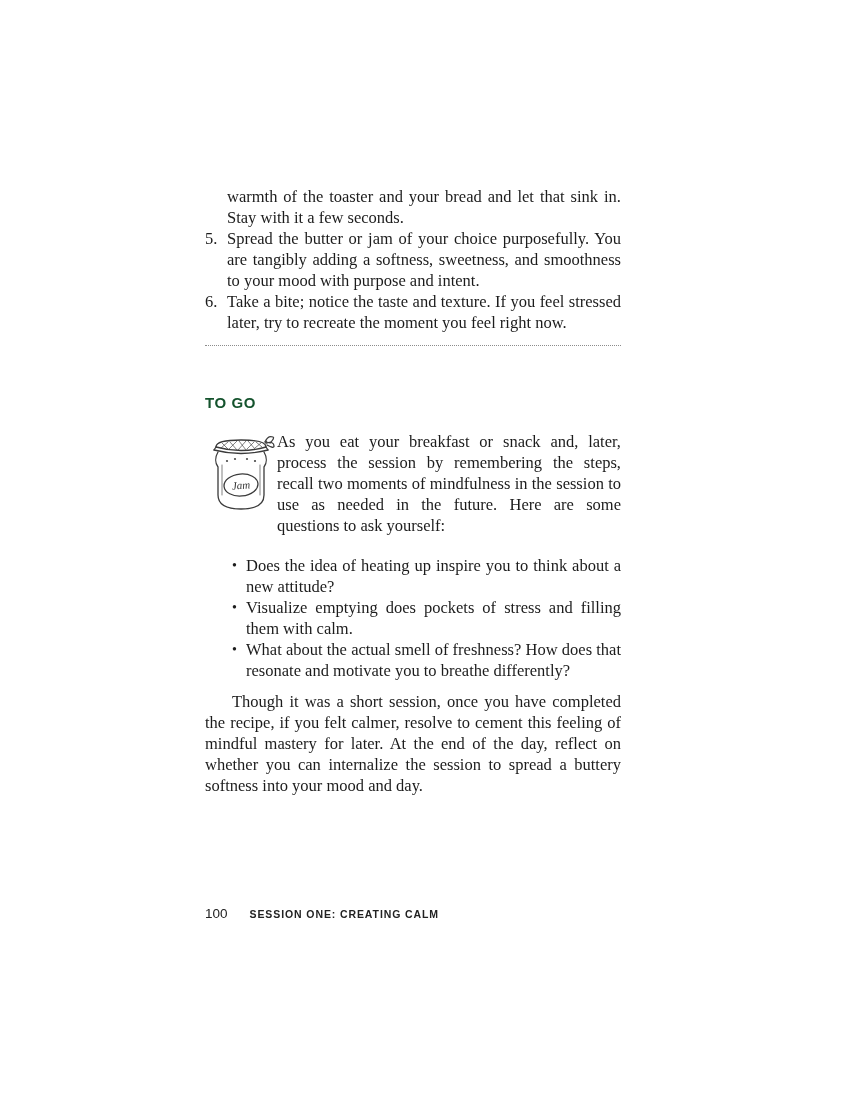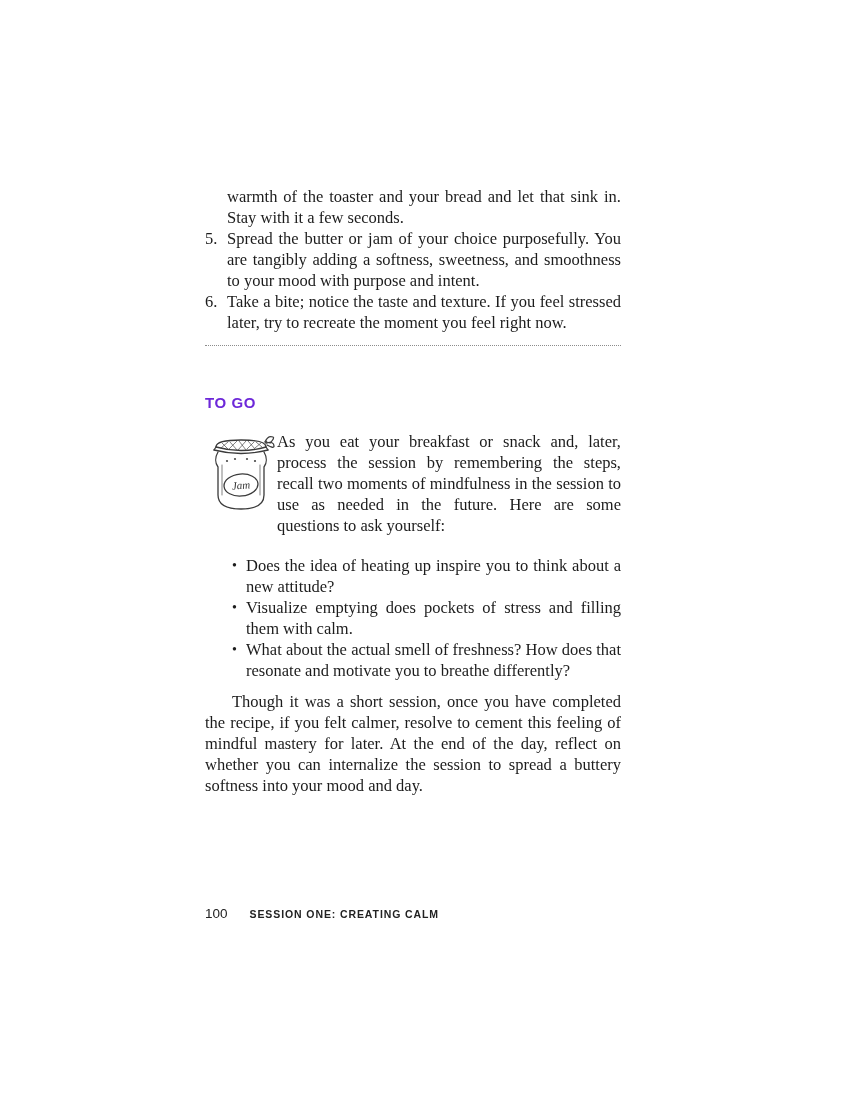--- a/index.html
+++ b/index.html
@@ -35,21 +35,21 @@
     margin-top: 12px;
     height: 0;
     border-bottom: 1px dotted #8c8c8c;
   }
   .togo-heading {
     margin-top: 46px;
     font-family: "Liberation Sans", "DejaVu Sans", sans-serif;
     font-weight: bold;
     font-size: 15px;
     letter-spacing: 0.6px;
-    color: #6d28d9;
+    color: #14532d;
   }
   .togo-row {
     margin-top: 18px;
     display: flex;
     align-items: flex-start;
   }
   .jar-wrap { flex: 0 0 72px; padding-top: 2px; }
   .togo-intro {
     flex: 1;
     margin-left: 17px;

